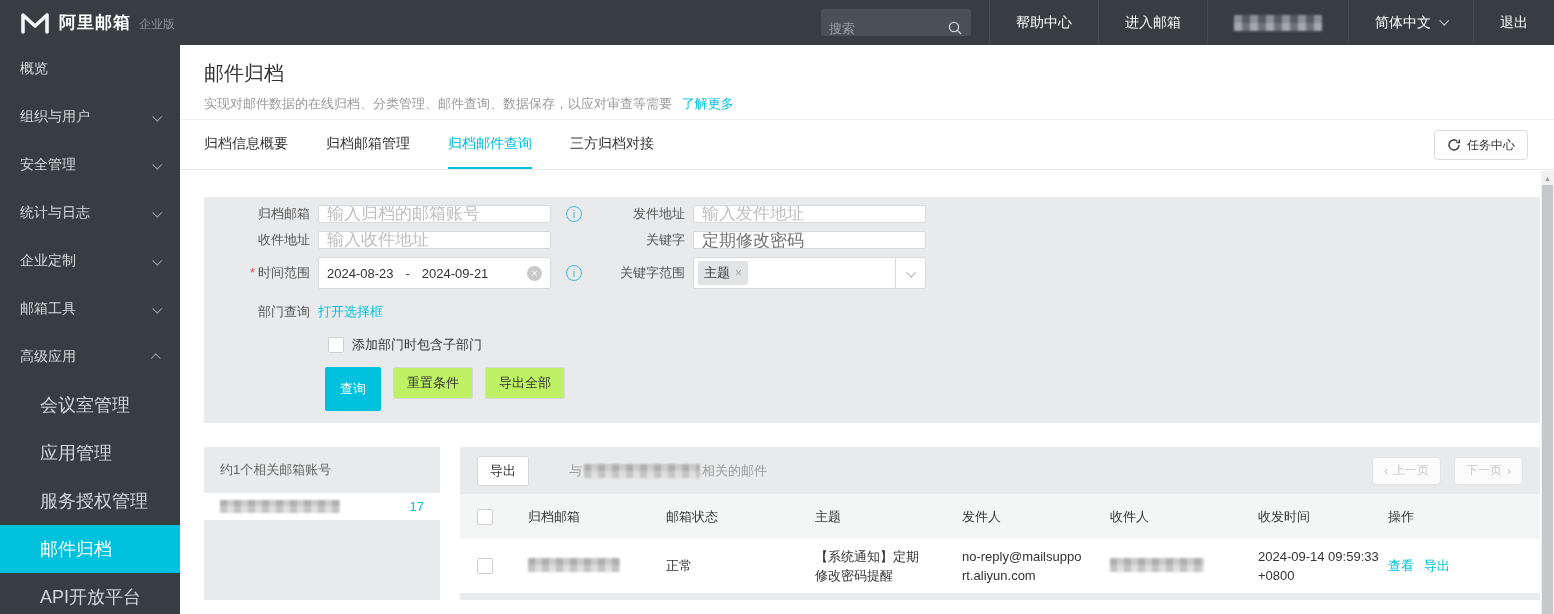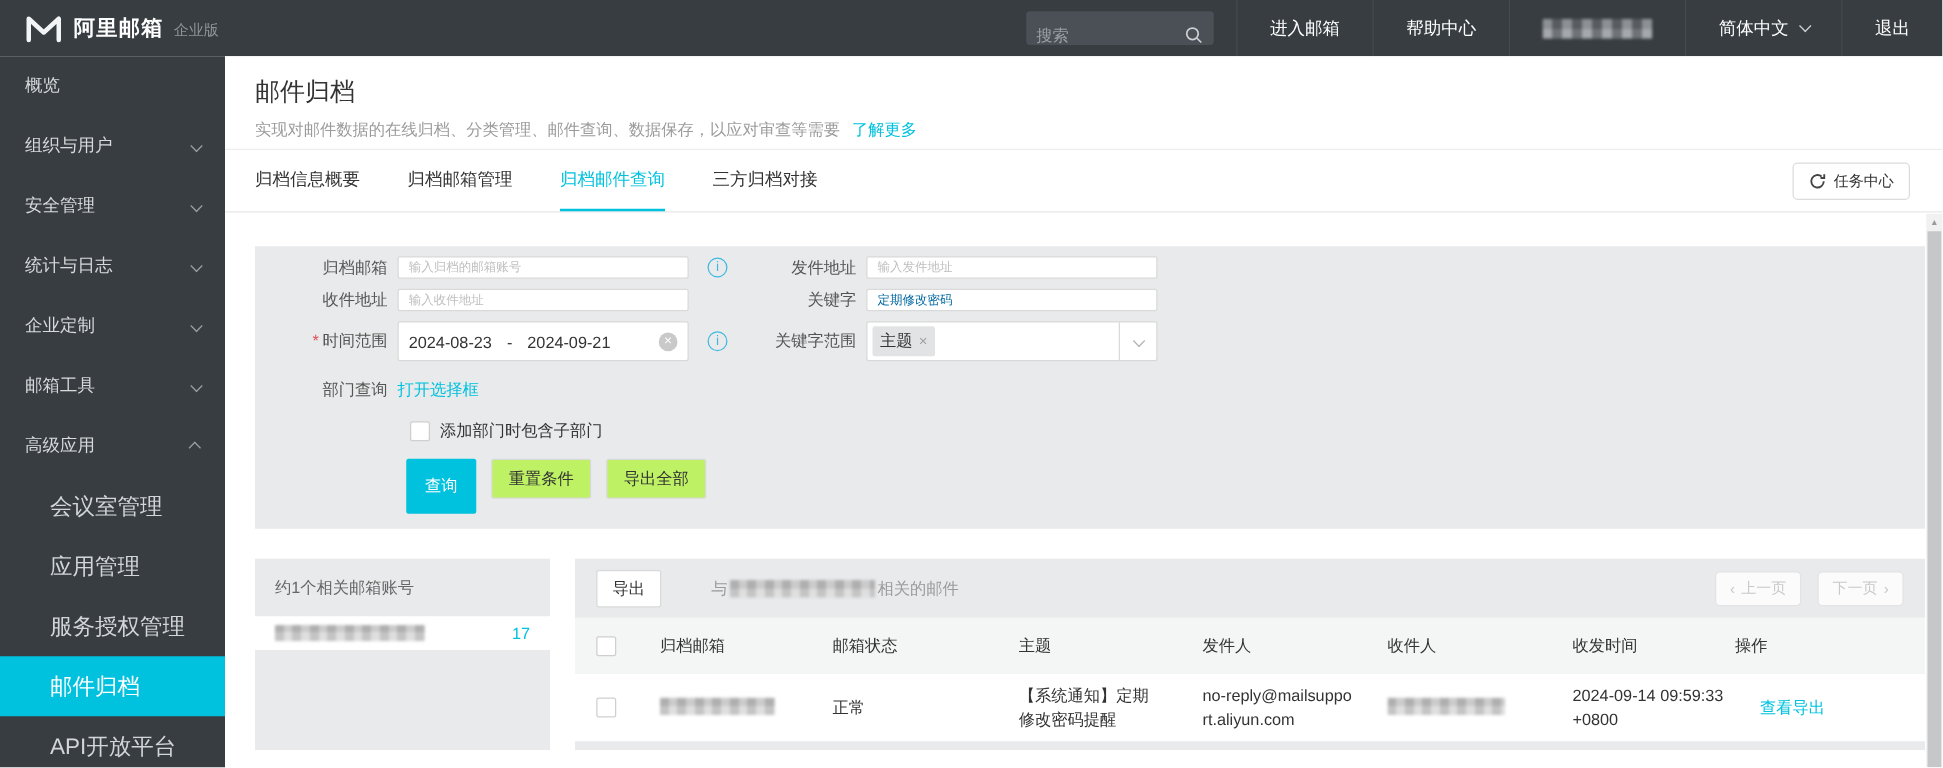--- a/index.html
+++ b/index.html
@@ -51,21 +51,21 @@
   .tab.active { color:#00c1de; border-bottom-color:#00c1de; }
   .task-center-btn { position:absolute; right:26px; top:10px; height:30px; border:1px solid #dcdcdc; border-radius:4px; background:#fff; display:flex; align-items:center; gap:6px; padding:0 12px; font-size:12px; color:#333; cursor:pointer; }
 
   
   .filter-panel { margin:27px 14px 0 24px; background:#e9eaeb; padding:8px 0 12px; }
   .frow { display:flex; align-items:center; margin-top:8px; }
   .frow:first-child { margin-top:0; }
   .flabel { width:114px; text-align:right; padding-right:8px; font-size:13px; color:#555; flex:none; }
   .flabel2 { width:96px; text-align:right; padding-right:8px; font-size:13px; color:#555; flex:none; }
   .req { color:#e04f4f; margin-right:3px; }
-  .finput { width:233px; height:18px; background:#fff; border:1px solid #d9d9d9; border-radius:2px; font-size:10px; padding:0 8px; color:#0369a1; outline:none; flex:none; font-family:inherit; }
+  .finput { width:233px; height:18px; background:#fff; border:1px solid #d9d9d9; border-radius:2px; font-size:17px; padding:0 8px; color:#737373; outline:none; flex:none; font-family:inherit; }
   .finput::placeholder { color:#bfbfbf; }
   .info-slot { width:46px; display:flex; justify-content:center; flex:none; }
   .info-ico { width:16px; height:16px; border:1px solid #3fb9e0; border-radius:50%; color:#3fb9e0; font-size:11px; line-height:14px; text-align:center; cursor:pointer; }
   .date-box { width:233px; height:32px; background:#fff; border:1px solid #d9d9d9; border-radius:2px; display:flex; align-items:center; padding:0 8px; font-size:13px; color:#333; flex:none; }
   .date-sep { margin:0 12px; color:#333; }
   .clear-ico { margin-left:auto; width:15px; height:15px; border-radius:50%; background:#c9c9c9; color:#fff; font-size:11px; line-height:14px; text-align:center; cursor:pointer; }
   .scope-box { width:233px; height:32px; background:#fff; border:1px solid #d9d9d9; border-radius:2px; position:relative; display:flex; align-items:center; padding:0 34px 0 4px; flex:none; cursor:pointer; }
   .kw-tag { background:#e2e3e4; height:24px; display:flex; align-items:center; padding:0 6px; font-size:13px; color:#333; border-radius:2px; }
   .kw-tag .x { color:#a0a0a0; margin-left:5px; font-size:12px; cursor:pointer; }
   .scope-arrow { position:absolute; right:0; top:0; bottom:0; width:30px; border-left:1px solid #d9d9d9; display:flex; align-items:center; justify-content:center; color:#b4b4b4; }
@@ -96,21 +96,21 @@
   .c2 { width:149px; flex:none; }
   .c3 { width:147px; flex:none; }
   .c4 { width:148px; flex:none; }
   .c5 { width:148px; flex:none; }
   .c6 { width:130px; flex:none; }
   .c7 { flex:1; }
   .wrap-cell { display:block; line-height:19px; word-break:break-all; }
   .c3 .wrap-cell { width:116px; }
   .c4 .wrap-cell { width:122px; }
   .c6 .wrap-cell { width:124px; }
-  .row-actions { display:flex; font-size:13px;margin-left:20px; }
+  .row-actions { display:flex; gap:10px; font-size:13px; }
 
   
   .vscroll { position:absolute; top:126px; right:0; bottom:0; width:13px; background:#f1f1f1; cursor:pointer; }
   .vscroll-up { height:14px; display:flex; align-items:center; justify-content:center; font-size:7px; color:#9b9b9b; }
   .vthumb { position:absolute; top:14px; left:1px; width:11px; bottom:0; background:#c5c7c9; }
 </style>
 </head>
 <body>
 
 <div class="app">
@@ -125,24 +125,24 @@
     </div>
     <div class="top-search">
       <input type="text" placeholder="搜索" style="">
       <svg width="16" height="16" viewBox="0 0 16 16">
         <circle cx="7" cy="7" r="4.6" fill="none" stroke="#ccd0d3" stroke-width="1.4"></circle>
         <line x1="10.6" y1="10.6" x2="14" y2="14" stroke="#ccd0d3" stroke-width="1.4"></line>
       </svg>
     </div>
     <div class="top-nav">
       <div class="top-nav-item">
+        <span>帮助中心</span>
+      </div>
+      <div class="top-nav-item">
         <span>进入邮箱</span>
-      </div>
-      <div class="top-nav-item">
-        <span>帮助中心</span>
       </div>
       <div class="top-nav-item">
         <span class="redact-dark" style="width:88px;height:16px;"></span>
       </div>
       <div class="top-nav-item">
         <span>简体中文</span>
         <span class="chev lang-chev"></span>
       </div>
       <div class="top-nav-item">
         <span>退出</span>

